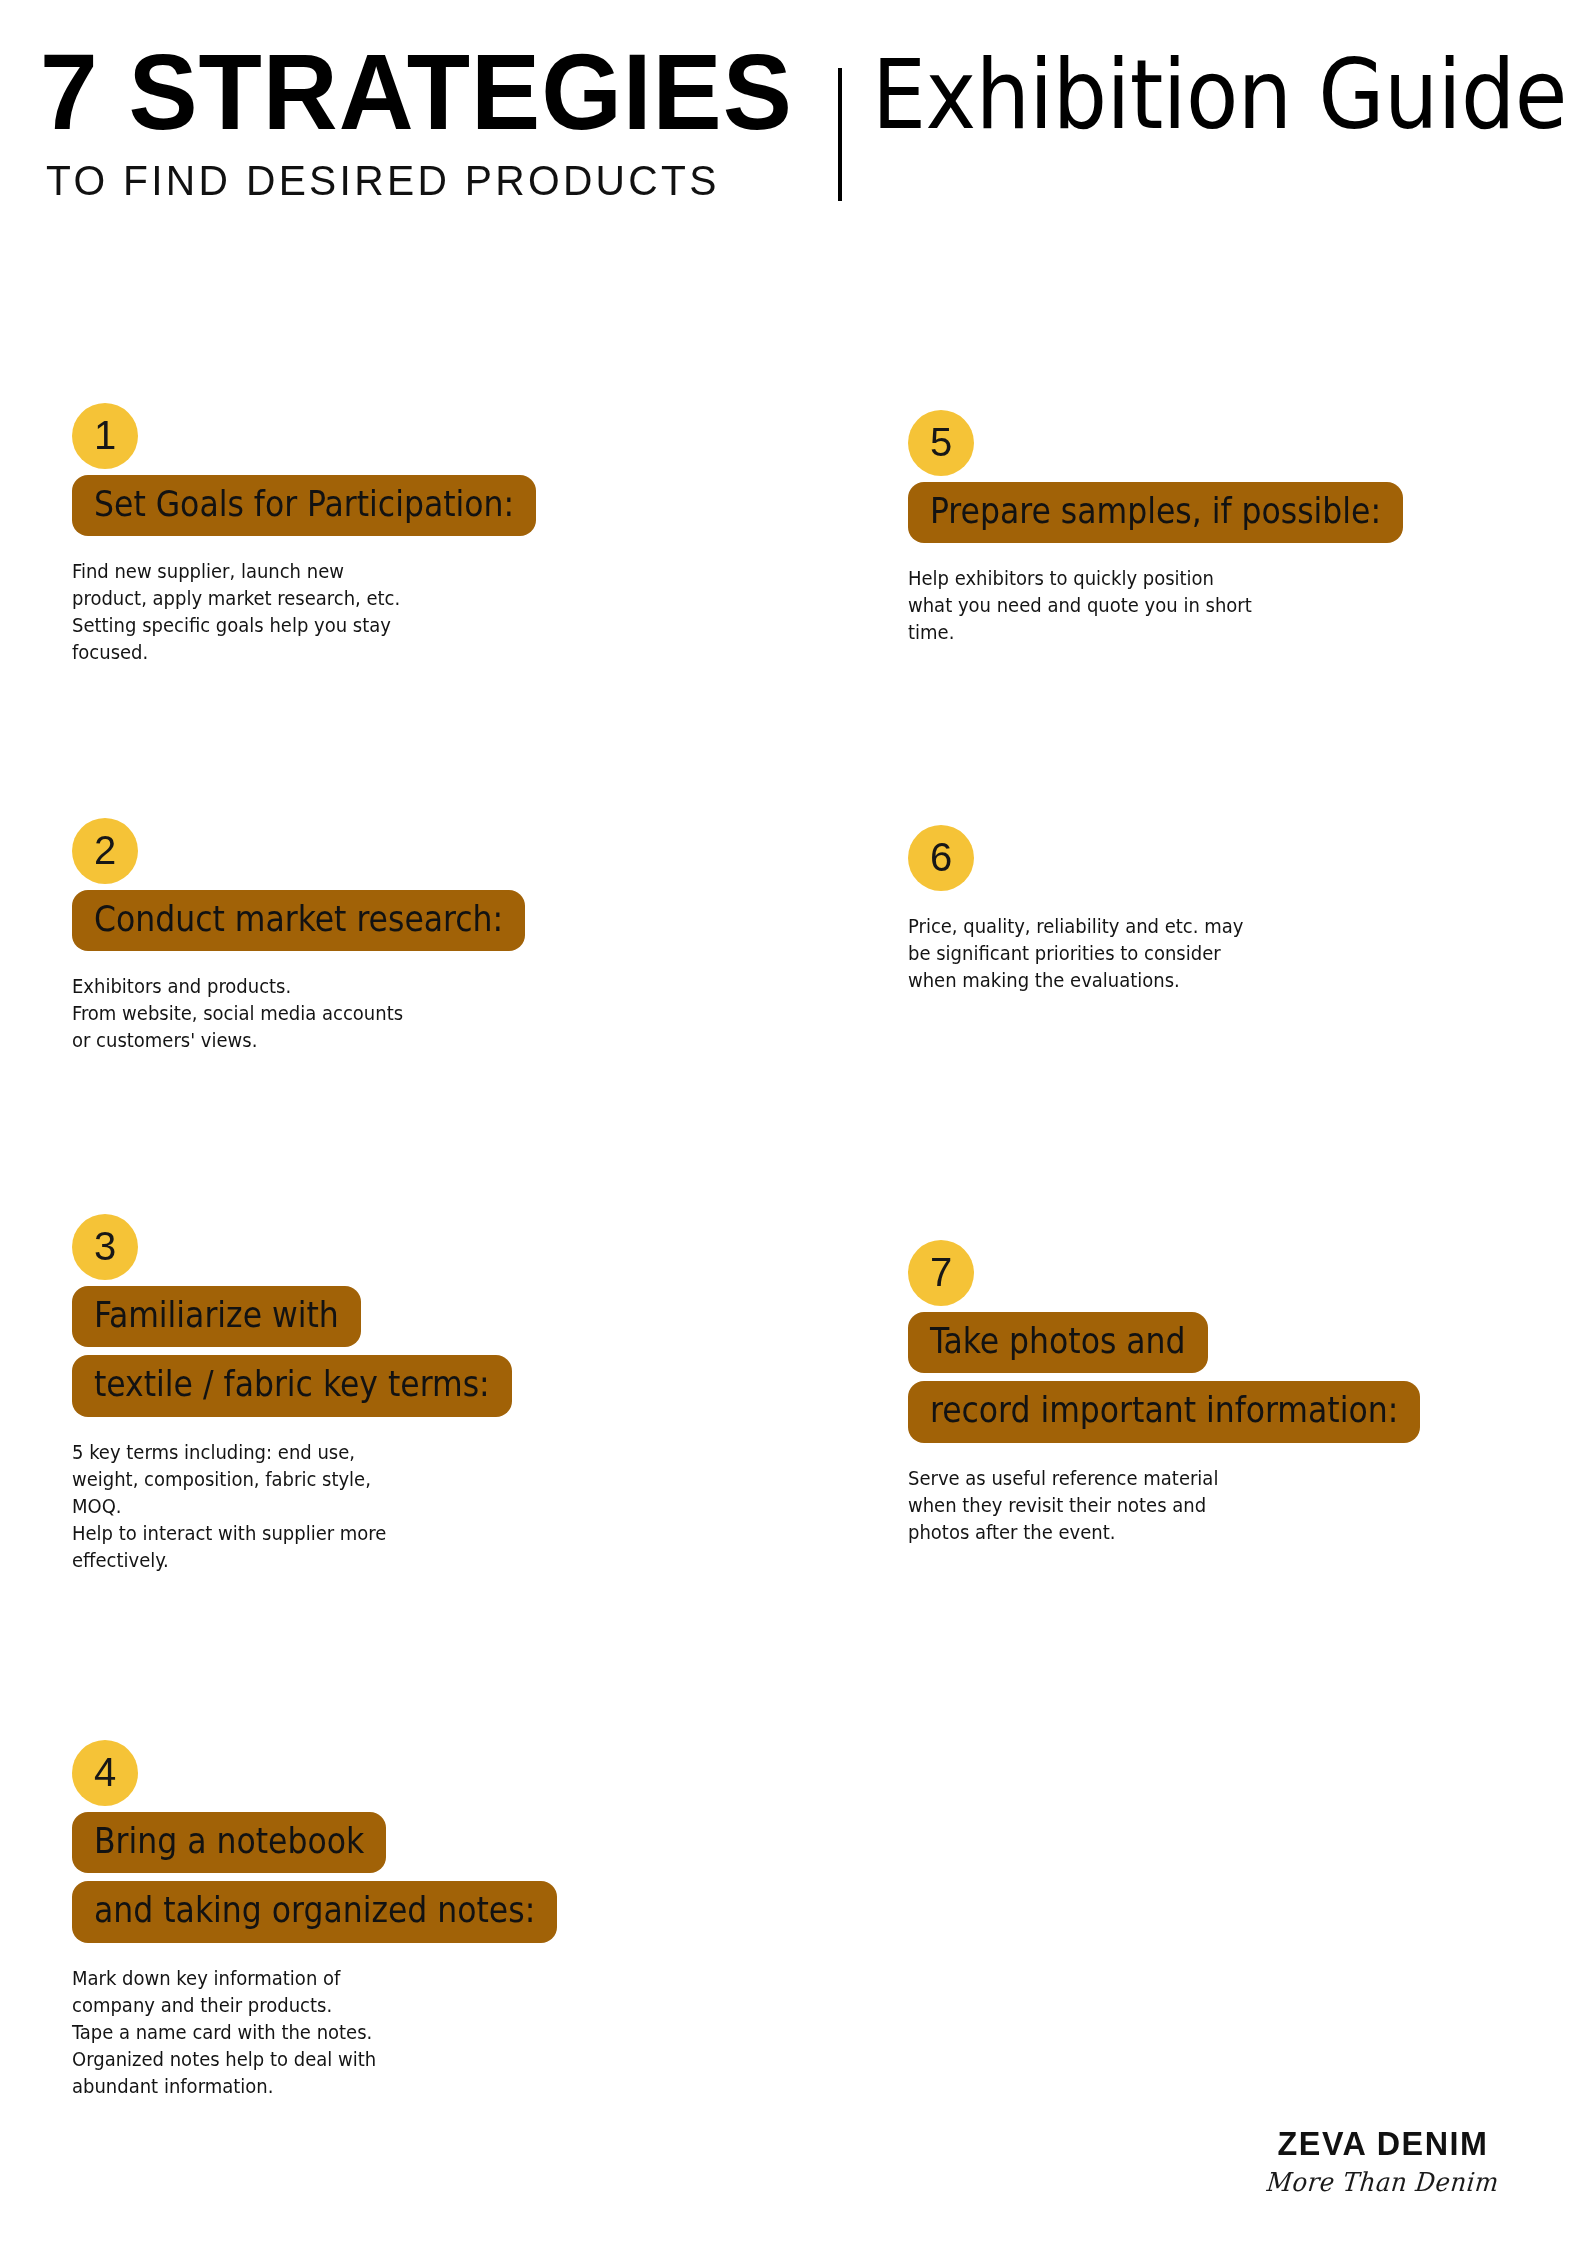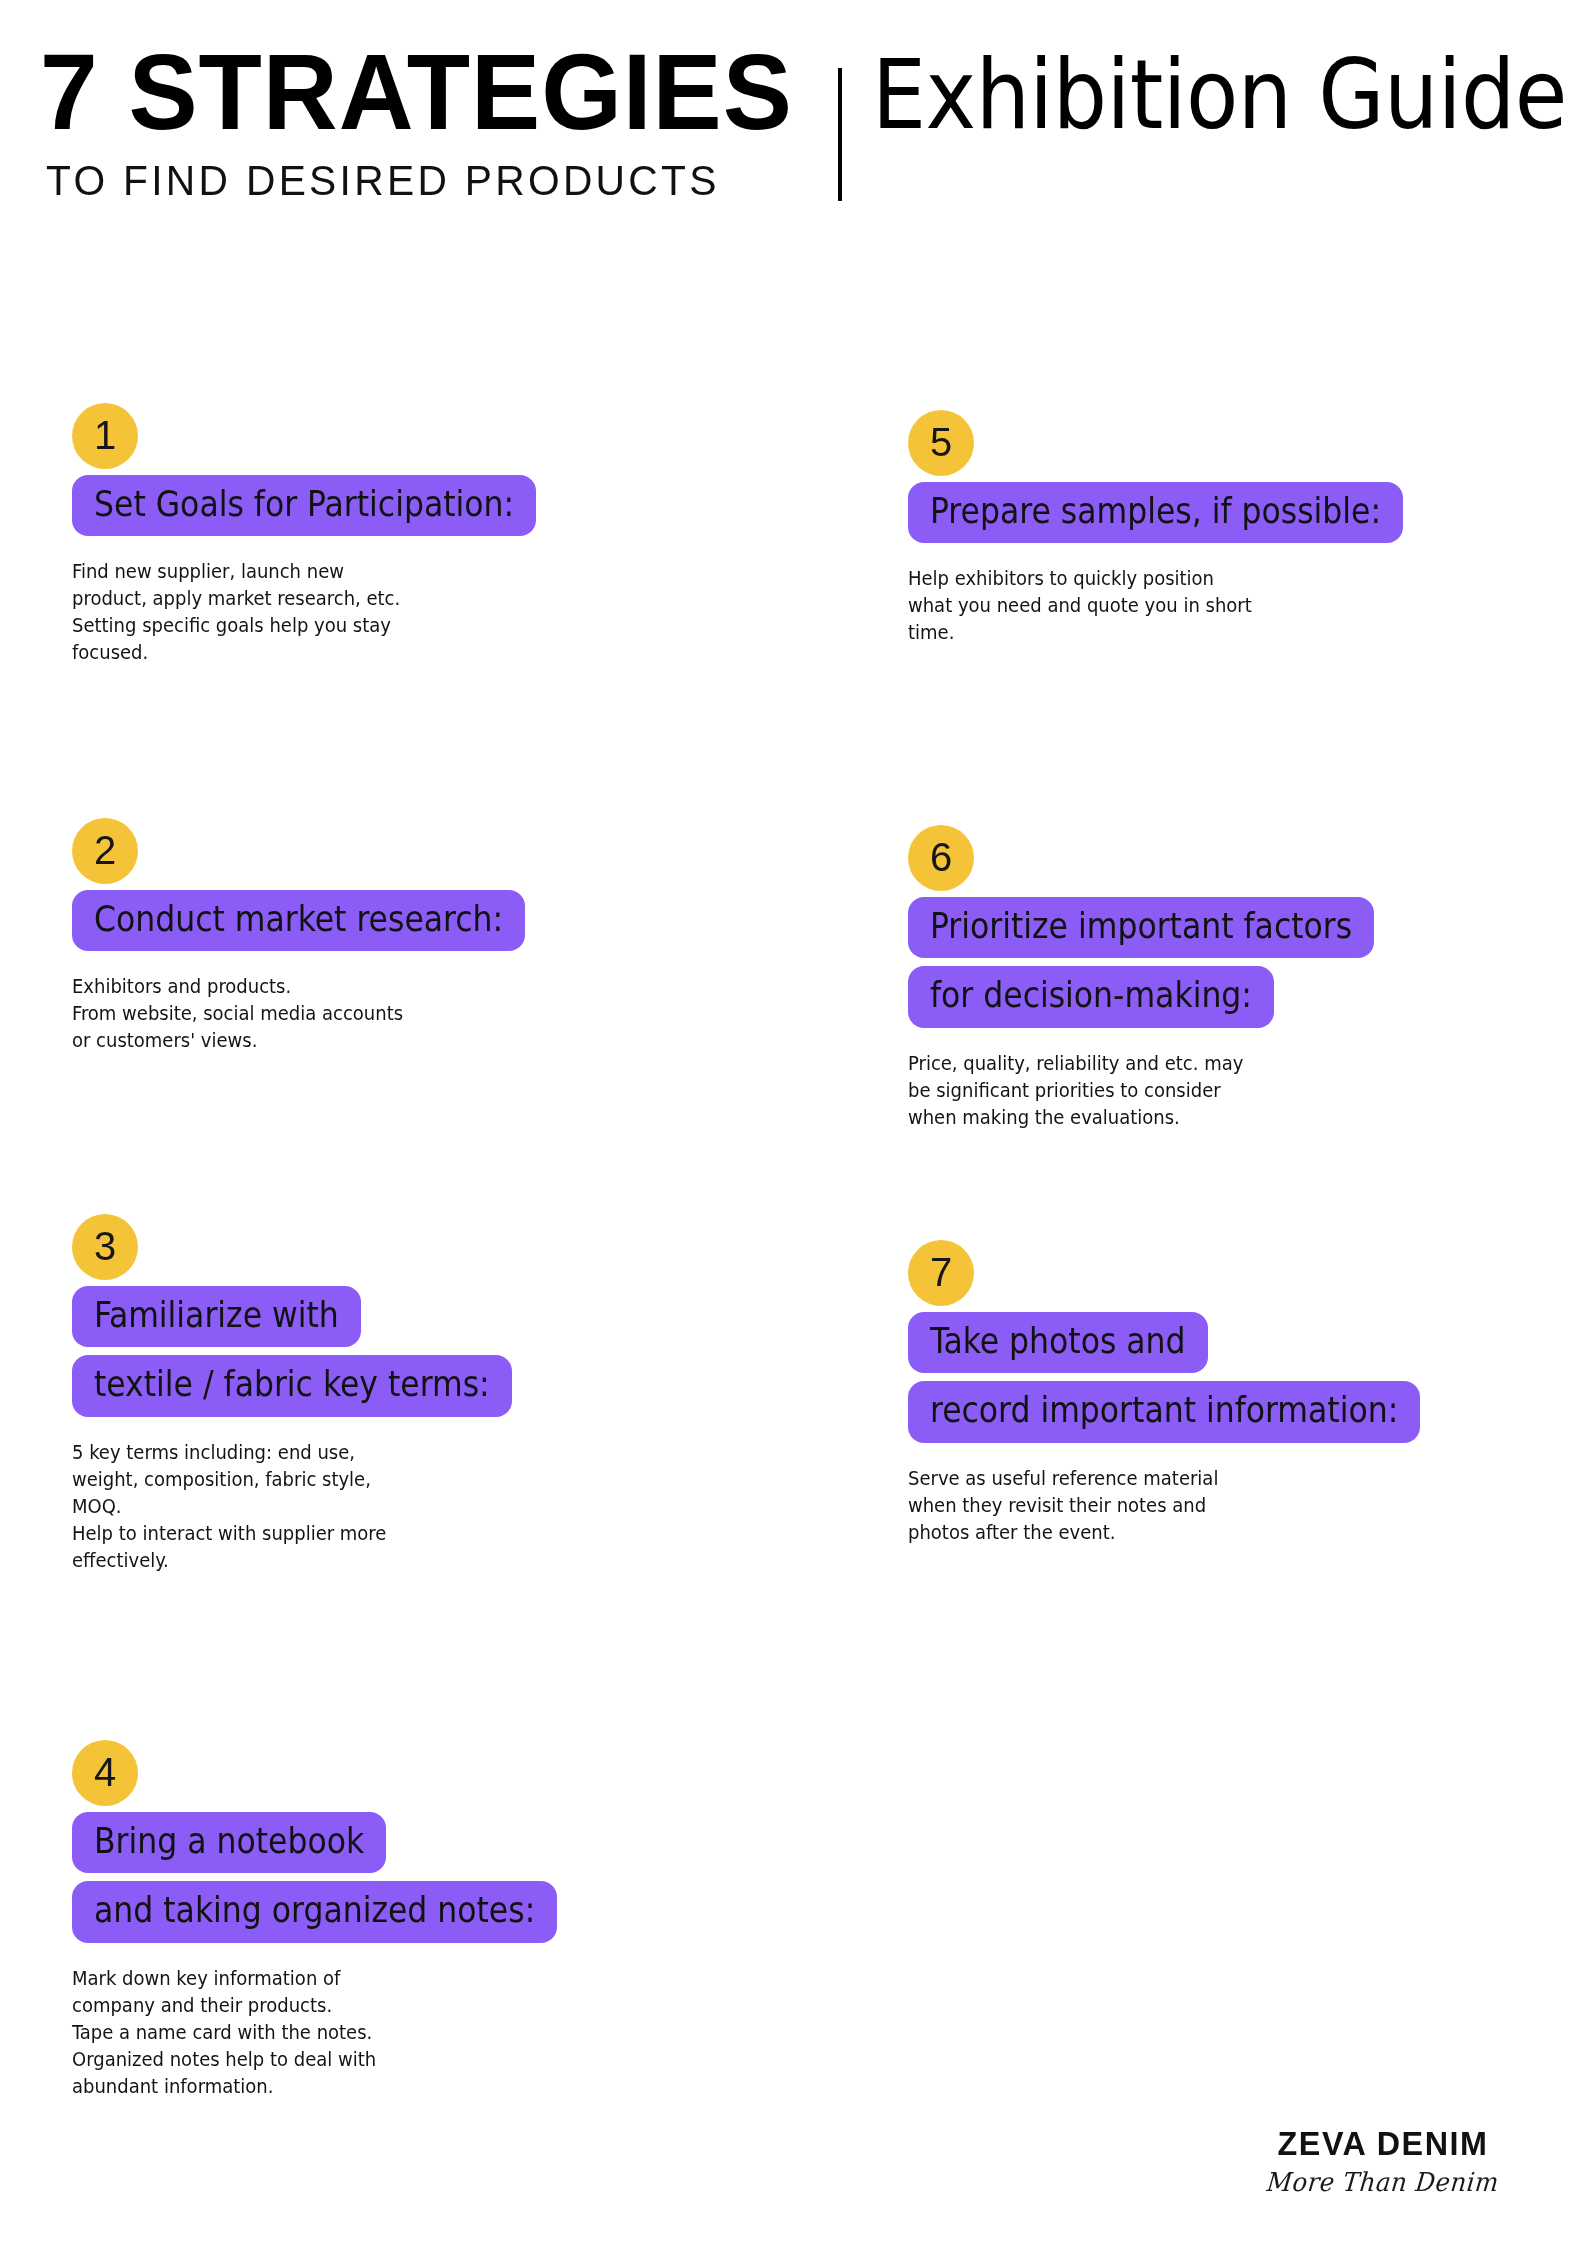--- a/index.html
+++ b/index.html
@@ -107,21 +107,21 @@
     font-size: 40px;
     line-height: 1;
     color: #171717;
     margin: 0 0 6px 0;
     padding-bottom: 2px;
     box-sizing: border-box;
   }
 
   .head-line {
     display: inline-block;
-    background: #8b5cf6;
+    background: #a16207;
     border-radius: 16px;
     padding: 9px 22px 11px 22px;
     font-family: "DejaVu Sans Condensed", "Liberation Sans", sans-serif;
     font-weight: 400;
     font-size: 35px;
     line-height: 1.18;
     color: #121212;
     white-space: nowrap;
     margin-bottom: 8px;
   }
@@ -240,24 +240,20 @@
     <div>
       <div class="head-line last">Prepare samples, if possible:</div>
     </div>
     <div class="body">Help exhibitors to quickly position
 what you need and quote you in short
 time.</div>
   </div>
 
   <div class="step" style="top:825px">
     <div class="badge">6</div>
-    <div>
-      <div class="head-line">Prioritize important factors</div>
-      <div class="head-line last">for decision-making:</div>
-    </div>
     <div class="body">Price, quality, reliability and etc. may
 be significant priorities to consider
 when making the evaluations.</div>
   </div>
 
   <div class="step" style="top:1240px">
     <div class="badge">7</div>
     <div>
       <div class="head-line">Take photos and</div>
       <div class="head-line last">record important information:</div>

